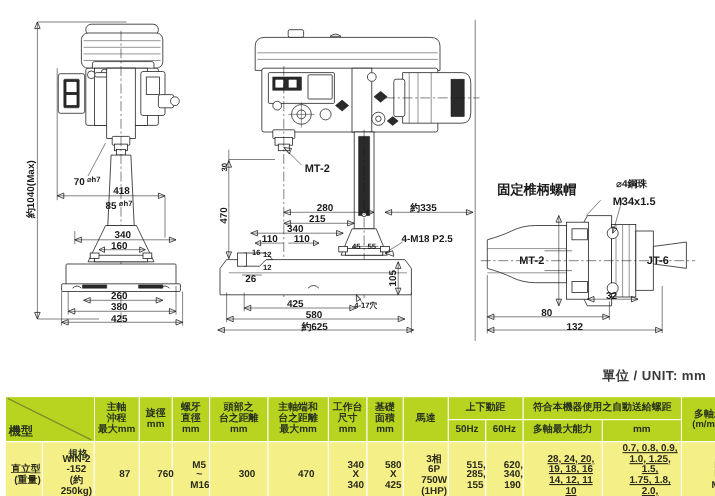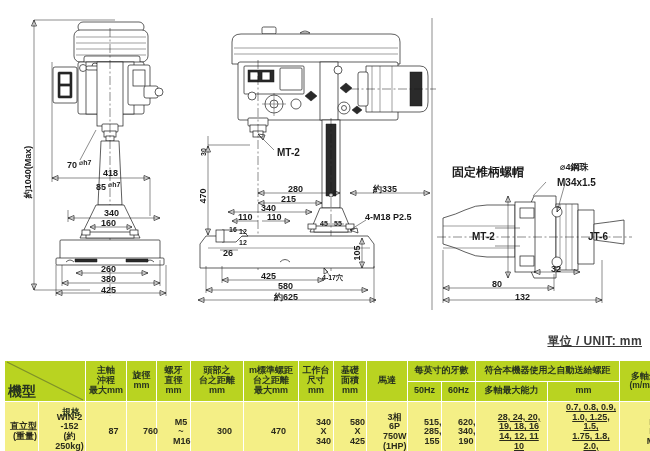--- a/index.html
+++ b/index.html
@@ -4,21 +4,21 @@
 <style>
   html,body{margin:0;padding:0;}
   body{
     width:650px;height:451px;background:#ffffff;
     font-family:"Liberation Sans","DejaVu Sans",sans-serif;
     color:#231f20;overflow:hidden;position:relative;
   }
   #drawing{position:absolute;left:0;top:0;width:650px;height:330px;}
   #unit-line{
     position:absolute;right:8px;top:333px;
-    font-size:12px;font-weight:bold;letter-spacing:.4px;color:#3a3a3a;text-decoration:underline;
+    font-size:12px;font-weight:bold;letter-spacing:.4px;color:#3a3a3a;
   }
   #spec-table{
     position:absolute;left:4px;top:360px;
     width:642px;border-collapse:collapse;
     table-layout:fixed;
   }
   #spec-table th,#spec-table td{
     border:1px solid #ffffff;
     text-align:center;vertical-align:middle;
     padding:1px 1px;
@@ -33,21 +33,21 @@
     font-size:9px;font-weight:bold;padding-left:16px;
   }
   #spec-table td.left{text-align:right;padding-left:3px;}
   .corner{
     position:relative;background:#b9d321;padding:0;height:38px;
   }
   .corner .slash{
     position:absolute;left:0;top:0;width:100%;height:100%;
   }
   .corner .tl{
-    position:absolute;left:3px;bottom:2px;font-size:14px;font-weight:bold;color:#27331f;
+    position:absolute;left:3px;bottom:2px;font-size:11px;font-weight:bold;color:#27331f;
   }
   .corner .br{
     position:absolute;right:5px;top:3px;font-size:9px;font-weight:bold;color:#27331f;margin-top:44px;
   }
   .sub{font-size:8.5px;}
   .cellmulti{white-space:pre-line;margin-left:12px;}
   .tdlist{text-align:left;padding-left:4px;white-space:pre-line;font-size:9px;text-decoration:underline;}
   svg text{font-family:"Liberation Sans","DejaVu Sans",sans-serif;}
   .dim{font-size:9px;fill:#1a1a1a;font-weight:bold;}
   .dimsm{font-size:7px;fill:#1a1a1a;font-weight:bold;}
@@ -406,38 +406,38 @@
         <div>螺牙</div>
         <div>直徑</div>
         <div>mm</div>
       </th>
       <th rowspan="2">
         <div>頭部之</div>
         <div>台之距離</div>
         <div>mm</div>
       </th>
       <th rowspan="2">
-        <div>m標準螺距</div>
+        <div>主軸端和</div>
         <div>台之距離</div>
         <div>最大mm</div>
       </th>
       <th rowspan="2">
         <div>工作台</div>
         <div>尺寸</div>
         <div>mm</div>
       </th>
       <th rowspan="2">
         <div>基礎</div>
         <div>面積</div>
         <div>mm</div>
       </th>
       <th rowspan="2">
         <div>馬達</div>
       </th>
-      <th colspan="2">每英寸的牙數</th>
+      <th colspan="2">上下動距</th>
       <th colspan="2">符合本機器使用之自動送給螺距</th>
       <th rowspan="2">
         <div>多軸最大能力</div>
         <div class="sub">(m/m標準螺距)</div>
       </th>
     </tr>
     <tr>
       <th>50Hz</th>
       <th>60Hz</th>
       <th>多軸最大能力</th>

